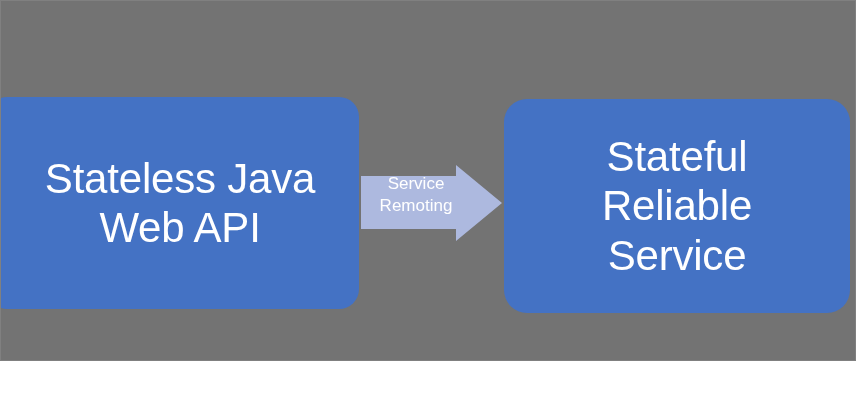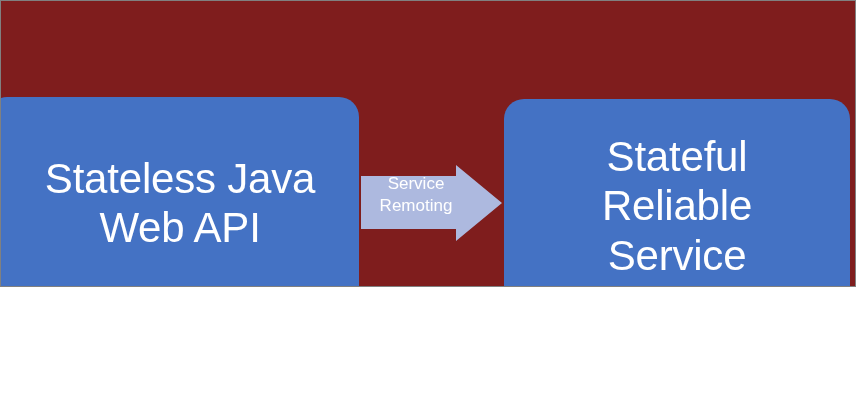--- a/index.html
+++ b/index.html
@@ -6,22 +6,22 @@
     margin: 0;
     padding: 0;
     background: #ffffff;
   }
   body {
     font-family: "Liberation Sans", sans-serif;
   }
   .canvas {
     position: relative;
     width: 856px;
-    height: 287px;
-    background: #7f1d1d;
+    height: 361px;
+    background: #737373;
     border: 1px solid #808080;
     box-sizing: border-box;
     overflow: hidden;
   }
   .node-box {
     position: absolute;
     background: #4472C4;
     border-radius: 20px;
     display: flex;
     align-items: center;
@@ -41,20 +41,21 @@
     top: 96px;
     width: 372px;
     height: 212px;
     padding-left: 14px;
   }
   #node-right {
     left: 503px;
     top: 98px;
     width: 346px;
     height: 214px;
+    border-radius: 23px;
   }
   .connector {
     position: absolute;
     left: 360px;
     top: 162px;
     width: 143px;
     height: 80px;
   }
   .connector svg {
     display: block;

